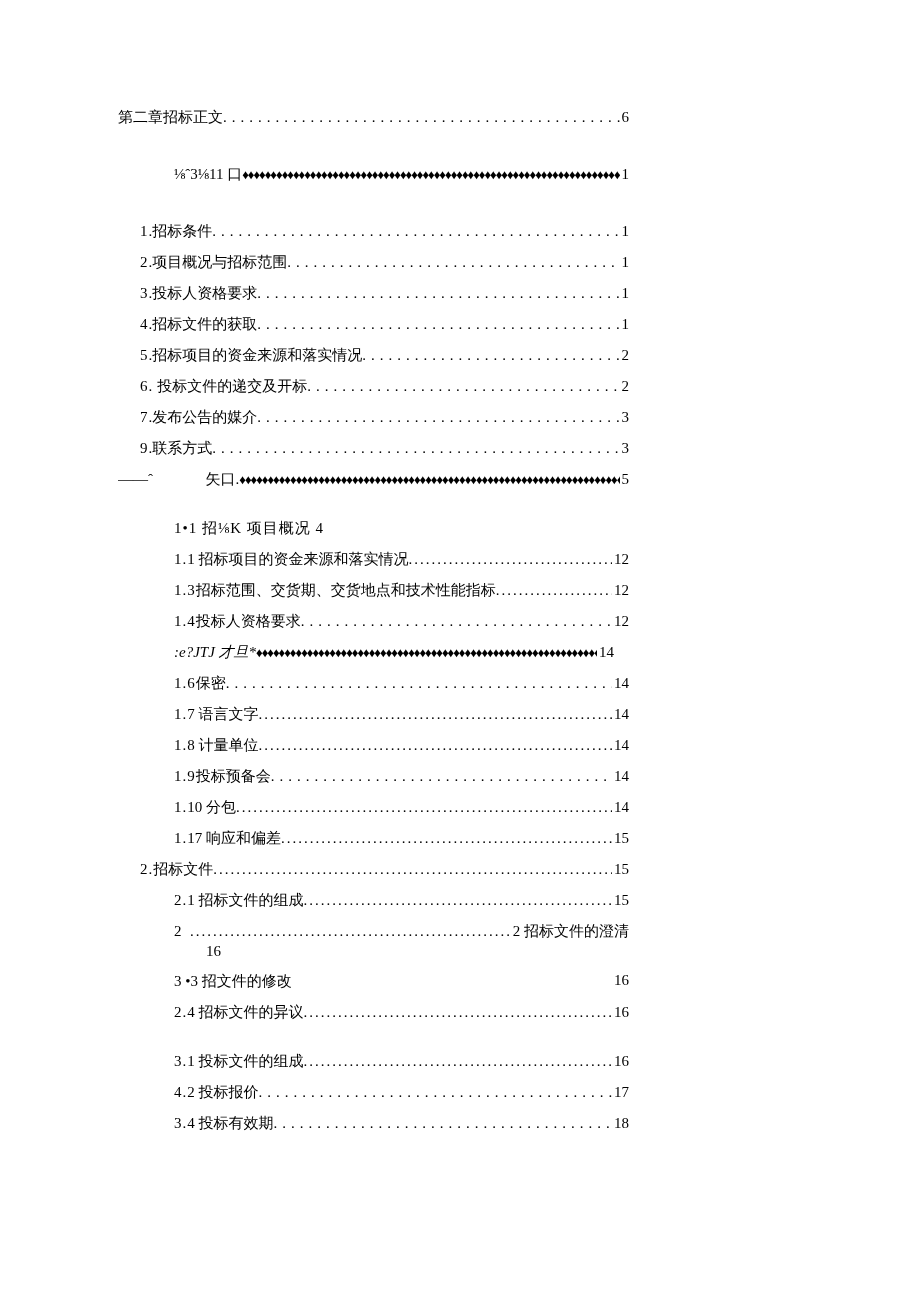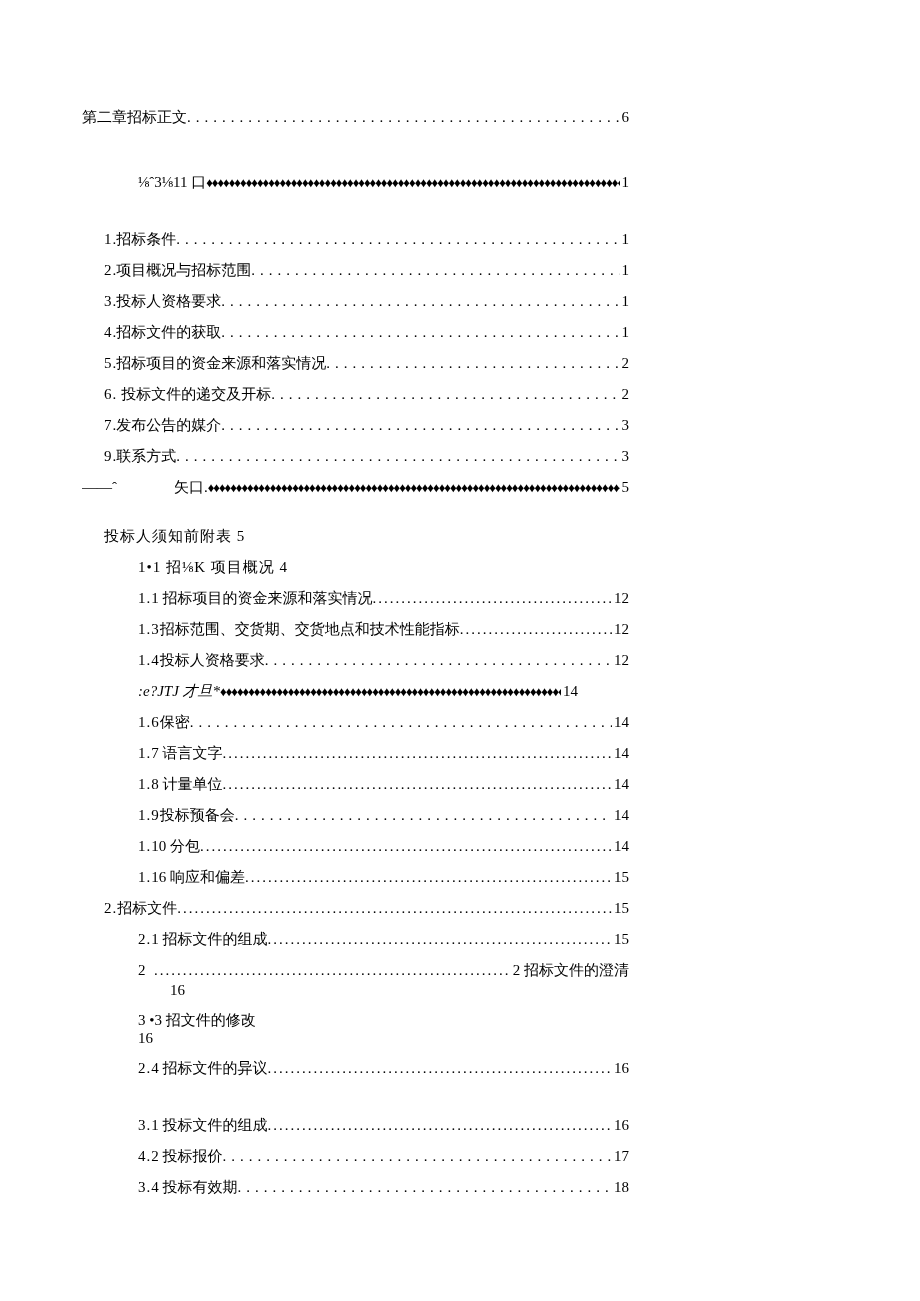--- a/index.html
+++ b/index.html
@@ -7,21 +7,21 @@
     padding: 0;
     background: #ffffff;
     font-family: "SimSun", "宋体", serif;
     font-size: 15px;
     color: #000000;
     width: 920px;
     height: 1301px;
     position: relative;
   }
   .page {
-    padding: 108px 115px 60px 82px;
+    padding: 108px 115px 60px 118px;
     box-sizing: border-box;
     width: 744px;
   }
   .toc-row {
     display: flex;
     align-items: baseline;
     margin-bottom: 12px;
     white-space: nowrap;
     overflow: hidden;
   }
@@ -50,34 +50,33 @@
   }
   .toc-fill-diam::after {
     content: "♦♦♦♦♦♦♦♦♦♦♦♦♦♦♦♦♦♦♦♦♦♦♦♦♦♦♦♦♦♦♦♦♦♦♦♦♦♦♦♦♦♦♦♦♦♦♦♦♦♦♦♦♦♦♦♦♦♦♦♦♦♦♦♦♦♦♦♦♦♦♦♦♦♦♦♦♦♦♦♦♦♦♦♦♦♦♦♦♦♦♦♦♦♦♦♦♦♦♦♦♦♦♦♦♦♦♦♦♦♦♦♦♦♦♦♦♦♦♦♦♦♦";
   }
   .toc-page {
     flex-shrink: 0;
     padding-left: 2px;
   }
   .ind0 { padding-left: 0px; }
   .ind1 { padding-left: 22px; }
-  .ind2 { padding-left: 56px; margin-top: 8px; }
+  .ind2 { padding-left: 56px; }
   .simple-line {
     margin-bottom: 12px;
     letter-spacing: 1px;
   }
   .gap-med { height: 18px; }
   .gap-big { height: 26px; }
   .wide-dots { letter-spacing: 5px; }
   .wide-sp { letter-spacing: 5px; }
   .row-spread {
     display: flex;
     justify-content: space-between;
     margin-bottom: 12px;
-    flex-direction: column;
   }
   .sub-indent-line {
     padding-left: 88px;
     margin-top: -10px;
     margin-bottom: 12px;
   }
 </style>
 </head>
 <body>
 
@@ -167,21 +166,20 @@
   <div class="toc-row ind0">
     <span class="toc-label">——ˆ</span>
     <span style="display:inline-block;width:95px;"></span>
     <span class="toc-label">矢口.</span>
     <span class="toc-fill-diam"></span>
     <span class="toc-page">5</span>
   </div>
 
   <div class="gap-med"></div>
 
-  <div class="simple-line ind1">投标人须知前附表     5</div>
 
 
   <div class="simple-line ind2">1•1 招⅛K 项目概况 4</div>
 
   <div class="toc-row ind2">
     <span class="toc-label-pre">1.</span>
     <span class="toc-label">  </span>
     <span class="toc-label">1 招标项目的资金来源和落实情况</span>
     <span class="toc-fill-dots"></span>
     <span class="toc-page">12</span>
@@ -245,21 +243,21 @@
     <span class="toc-label-pre">1.</span>
     <span class="toc-label">  </span>
     <span class="toc-label">10 分包</span>
     <span class="toc-fill-dots"></span>
     <span class="toc-page">14</span>
   </div>
 
   <div class="toc-row ind2">
     <span class="toc-label-pre">1.</span>
     <span class="toc-label">  </span>
-    <span class="toc-label">16 响应和偏差</span>
+    <span class="toc-label">17 响应和偏差</span>
     <span class="toc-fill-dots"></span>
     <span class="toc-page">15</span>
   </div>
 
   <div class="toc-row ind1">
     <span class="toc-label-pre">2.</span>
     <span class="toc-label"> </span>
     <span class="toc-label">招标文件</span>
     <span class="toc-fill-dots"></span>
     <span class="toc-page">15</span>

